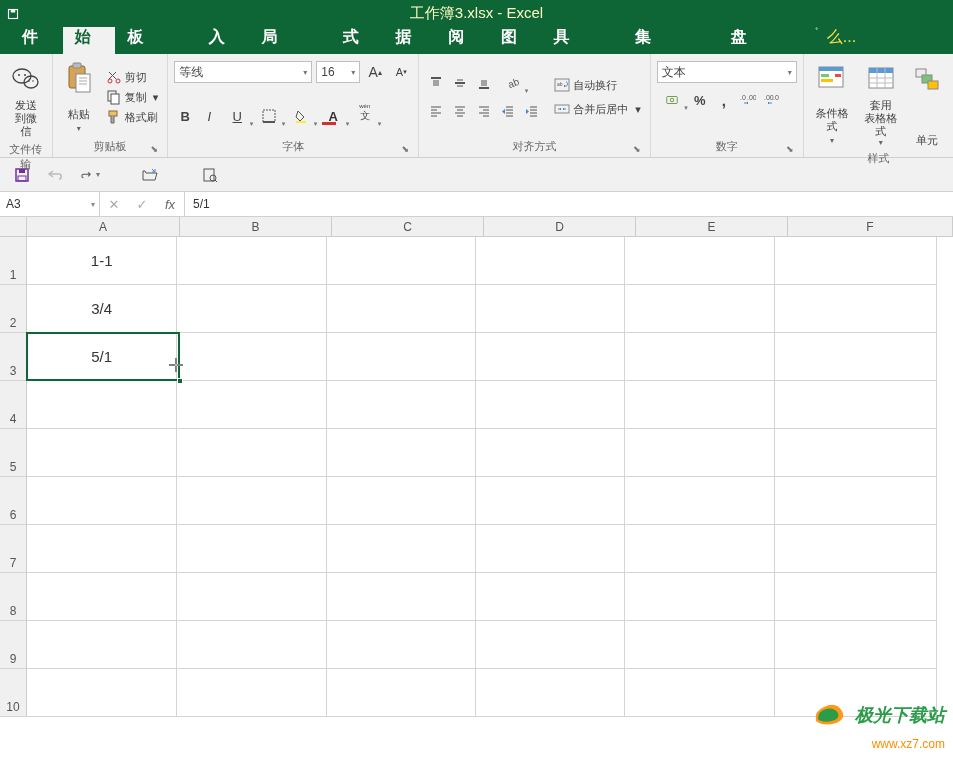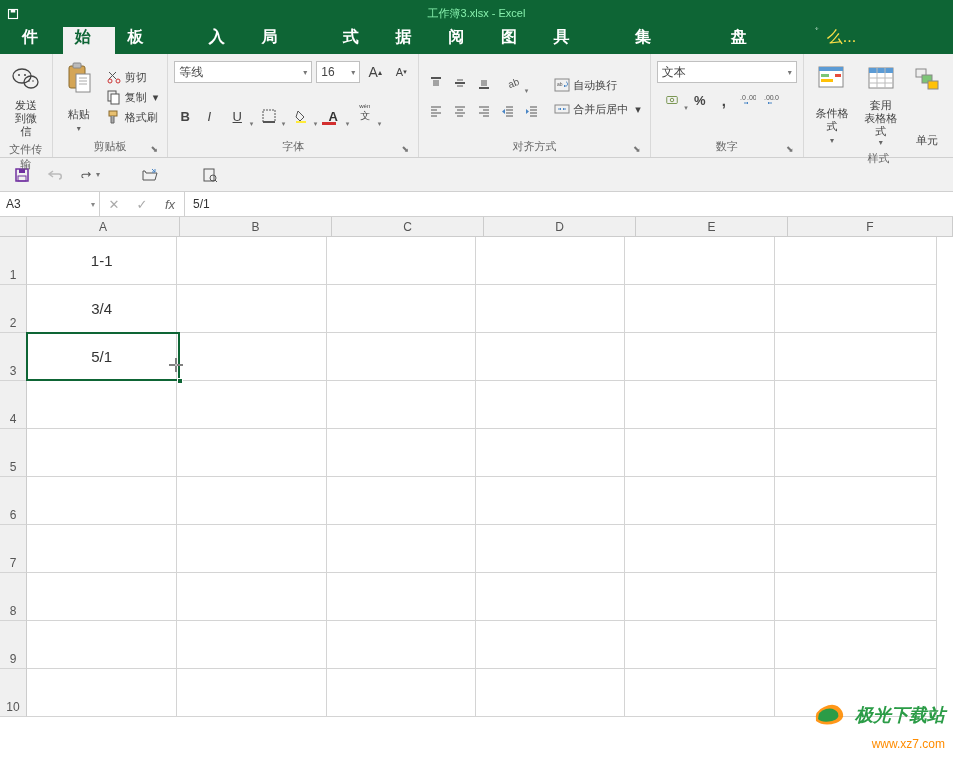--- a/index.html
+++ b/index.html
@@ -2,21 +2,21 @@
 <html><head>
 <meta charset="utf-8">
 <style>
 * { margin: 0; padding: 0; box-sizing: border-box; font-family: "Microsoft YaHei", "Segoe UI", sans-serif; }
 body { width: 953px; height: 759px; overflow: hidden; background: #fff; position: relative; }
 
 
 .title-bar { height: 27px; background: #0e6535; display: flex; align-items: center; justify-content: center; position: relative; }
 .title-bar-left { position: absolute; left: 6px; display: flex; gap: 4px; }
 .title-bar-left .tb-btn { width: 14px; height: 14px; display: flex; align-items: center; justify-content: center; color: #fff; font-size: 11px; }
-.title-text { color: #86efac; font-size: 11px; }
+.title-text { color: #fef9c3; font-size: 15px; }
 
 
 .tab-bar { height: 27px; background: #0e6535; display: flex; align-items: flex-end; padding-left: 10px; }
 .tab { padding: 5px 12px 6px; color: #fff; font-size: 16px; cursor: pointer; font-weight: bold; }
 .tab.active { background: #f1f1f1; color: #0e6535; }
 .tell-me { margin-left: 12px; display: flex; align-items: center; color: #fde047; font-size: 16px; padding-bottom: 6px; }
 .tell-me svg { width: 12px; height: 12px; margin-right: 4px; }
 
 
 .ribbon { height: 104px; background: #f1f1f1; border-bottom: 1px solid #d0d0d0; display: flex; }

